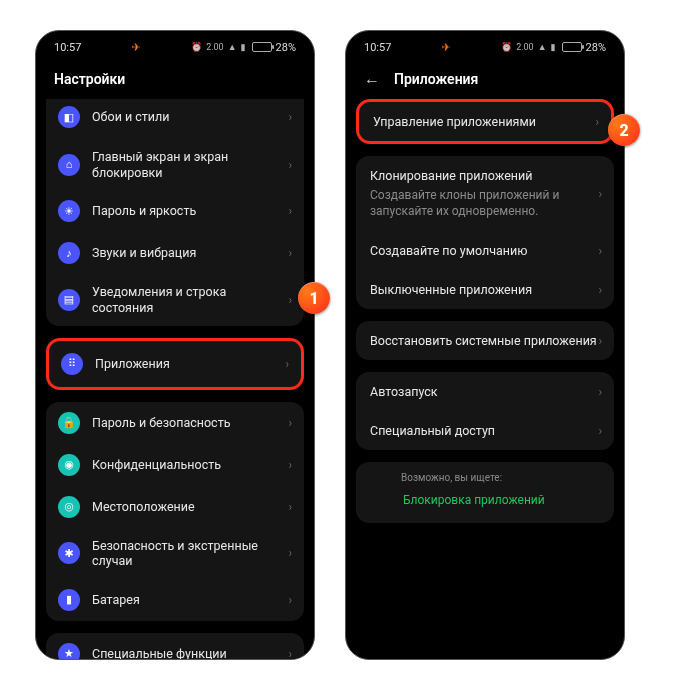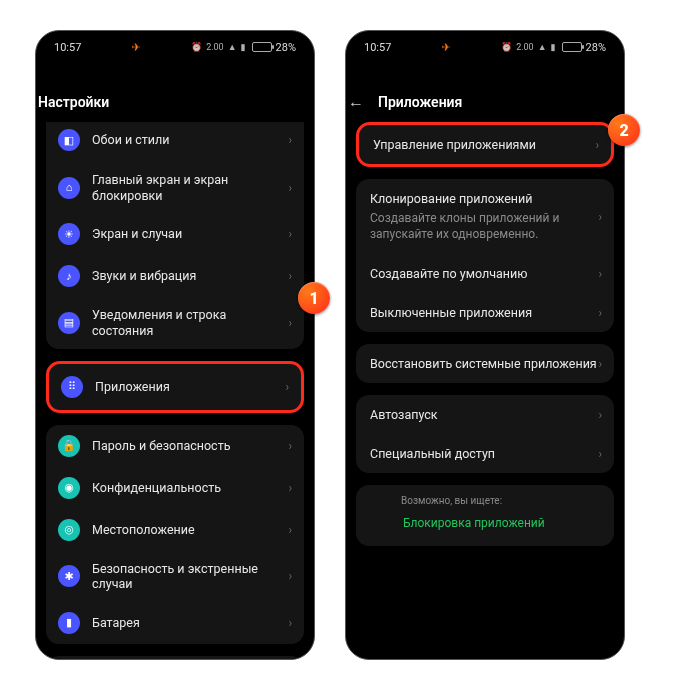--- a/index.html
+++ b/index.html
@@ -40,24 +40,23 @@
   .sb-icon { font-size: 9px; opacity: .8; }
   .plane { font-size: 11px; color:#ff7a18; }
   .battery {
     width: 20px; height: 10px; border:1px solid #aaa; border-radius:2px;
     position: relative; margin-left:2px;
   }
   .battery::after { content:""; position:absolute; right:-3px; top:2px; width:2px; height:4px; background:#aaa; border-radius:1px;}
   .battery .fill { height:100%; background:#ffb400; width:28%; }
   .title-bar {
     display:flex; align-items:center;
-    padding: 8px 2px 6px;
+    padding: 8px 18px 6px;
     font-size: 14px; font-weight:600;
     color:#fff;
-    margin-top:23px;
   }
   .title-bar .back {
     margin-right: 14px; font-size:16px; color:#ccc; line-height:1;
   }
   .scroll { padding: 6px 10px 14px; position:relative; }
   .group {
     background:#151515;
     border-radius:13px;
     margin-bottom:12px;
     overflow:hidden;
@@ -139,21 +138,21 @@
           <span class="label">Обои и стили</span>
           <span class="chev">›</span>
         </div>
         <div class="row">
           <span class="icon">⌂</span>
           <span class="label">Главный экран и экран блокировки</span>
           <span class="chev">›</span>
         </div>
         <div class="row">
           <span class="icon">☀</span>
-          <span class="label">Экран и случаи</span>
+          <span class="label">Пароль и яркость</span>
           <span class="chev">›</span>
         </div>
         <div class="row">
           <span class="icon">♪</span>
           <span class="label">Звуки и вибрация</span>
           <span class="chev">›</span>
         </div>
         <div class="row">
           <span class="icon">▤</span>
           <span class="label">Уведомления и строка состояния</span>

